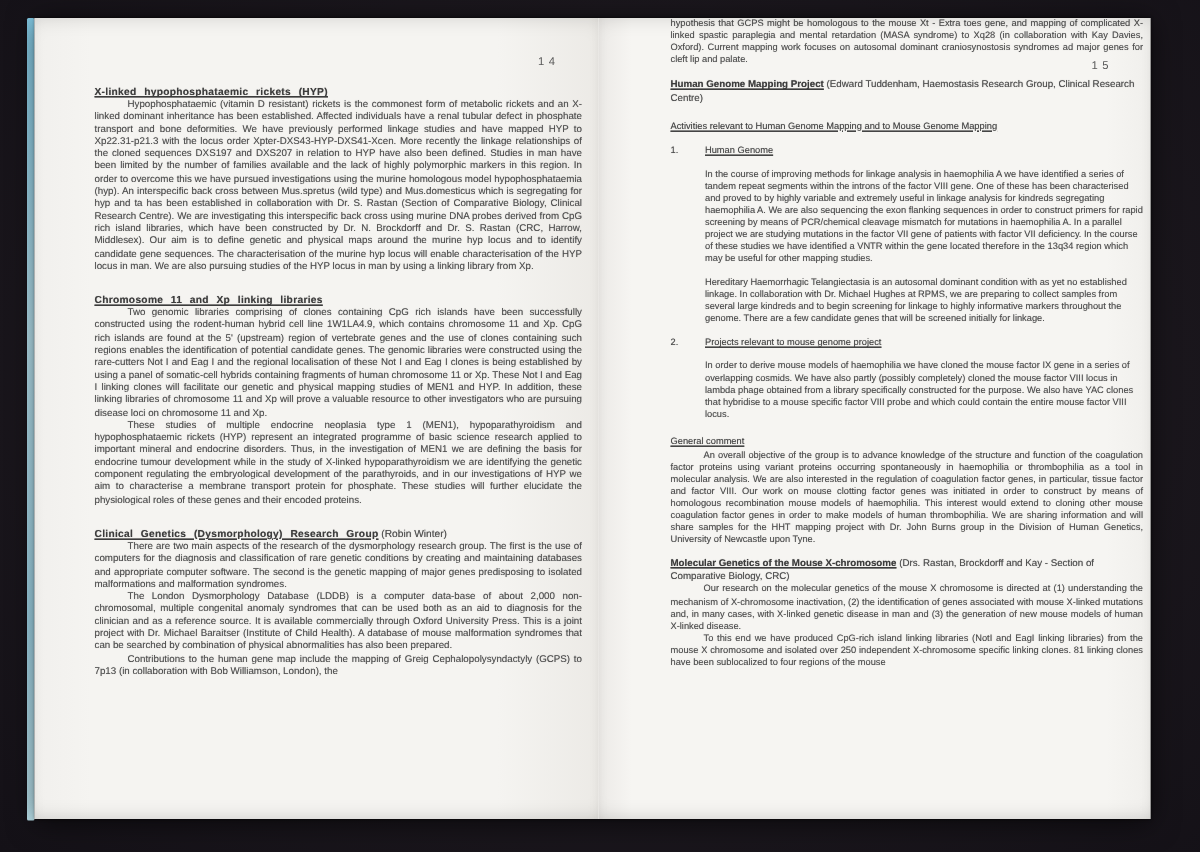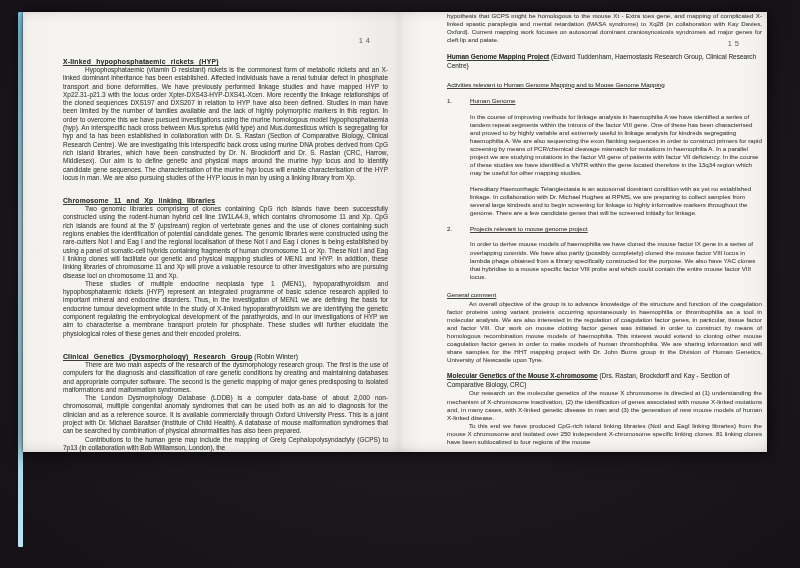--- a/index.html
+++ b/index.html
@@ -11,21 +11,21 @@
   .scene {
     position: relative; width: 800px; height: 568px;
     background: radial-gradient(ellipse at 52% 45%, #262129 0%, #1b171d 55%, #141117 100%);
   }
   .edge-accent {
     position: absolute; left: 18px; top: 12px; width: 5px; height: 535px;
     background: linear-gradient(180deg, #84cbe6 0%, #b9e4f1 40%, #a2d7e9 75%, #bde4ee 100%);
     border-radius: 1px;
   }
   .spread {
-    position: absolute; left: 23px; top: 12px; width: 744px; height: 440px;
+    position: absolute; left: 23px; top: 12px; width: 744px; height: 534px;
     display: flex; overflow: hidden;
     background: #f4f3f0;
     box-shadow: 0 2px 18px rgba(0,0,0,0.6), 0 0 2px rgba(0,0,0,0.8);
   }
   .page {
     position: relative; box-sizing: border-box; height: 100%;
     color: #4e4e4e;
   }
   .page-left {
     width: 376px;

